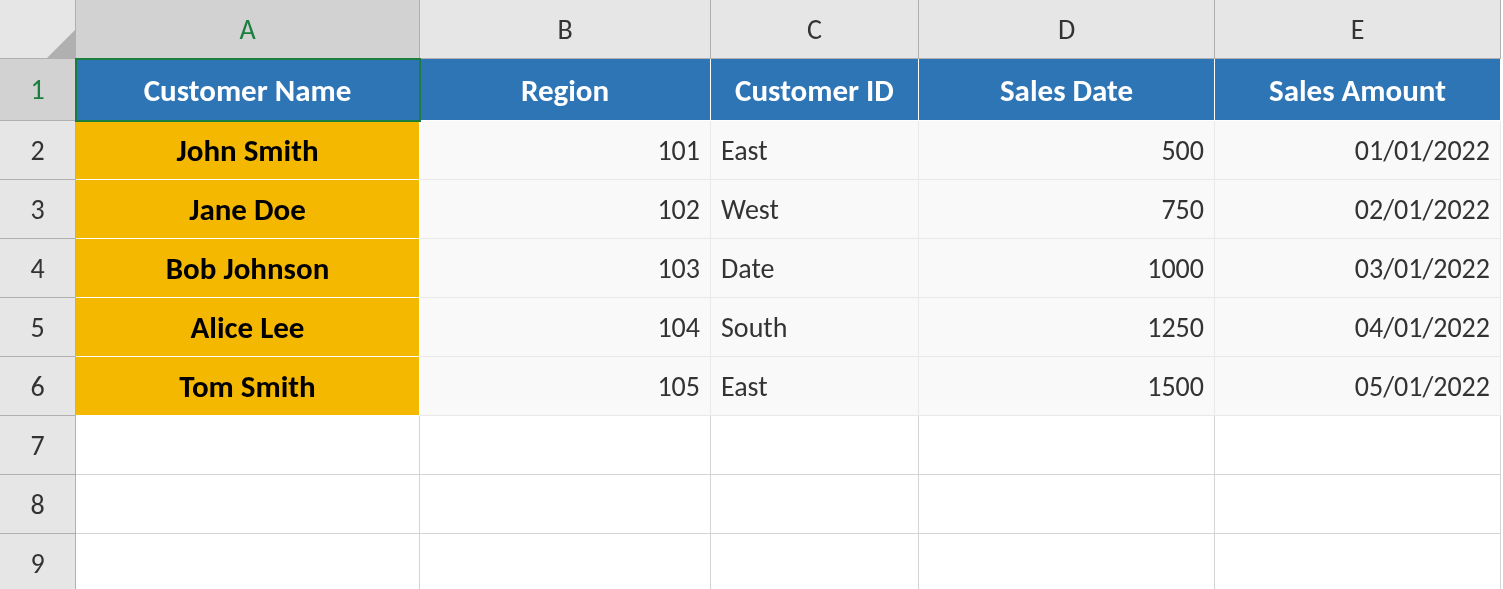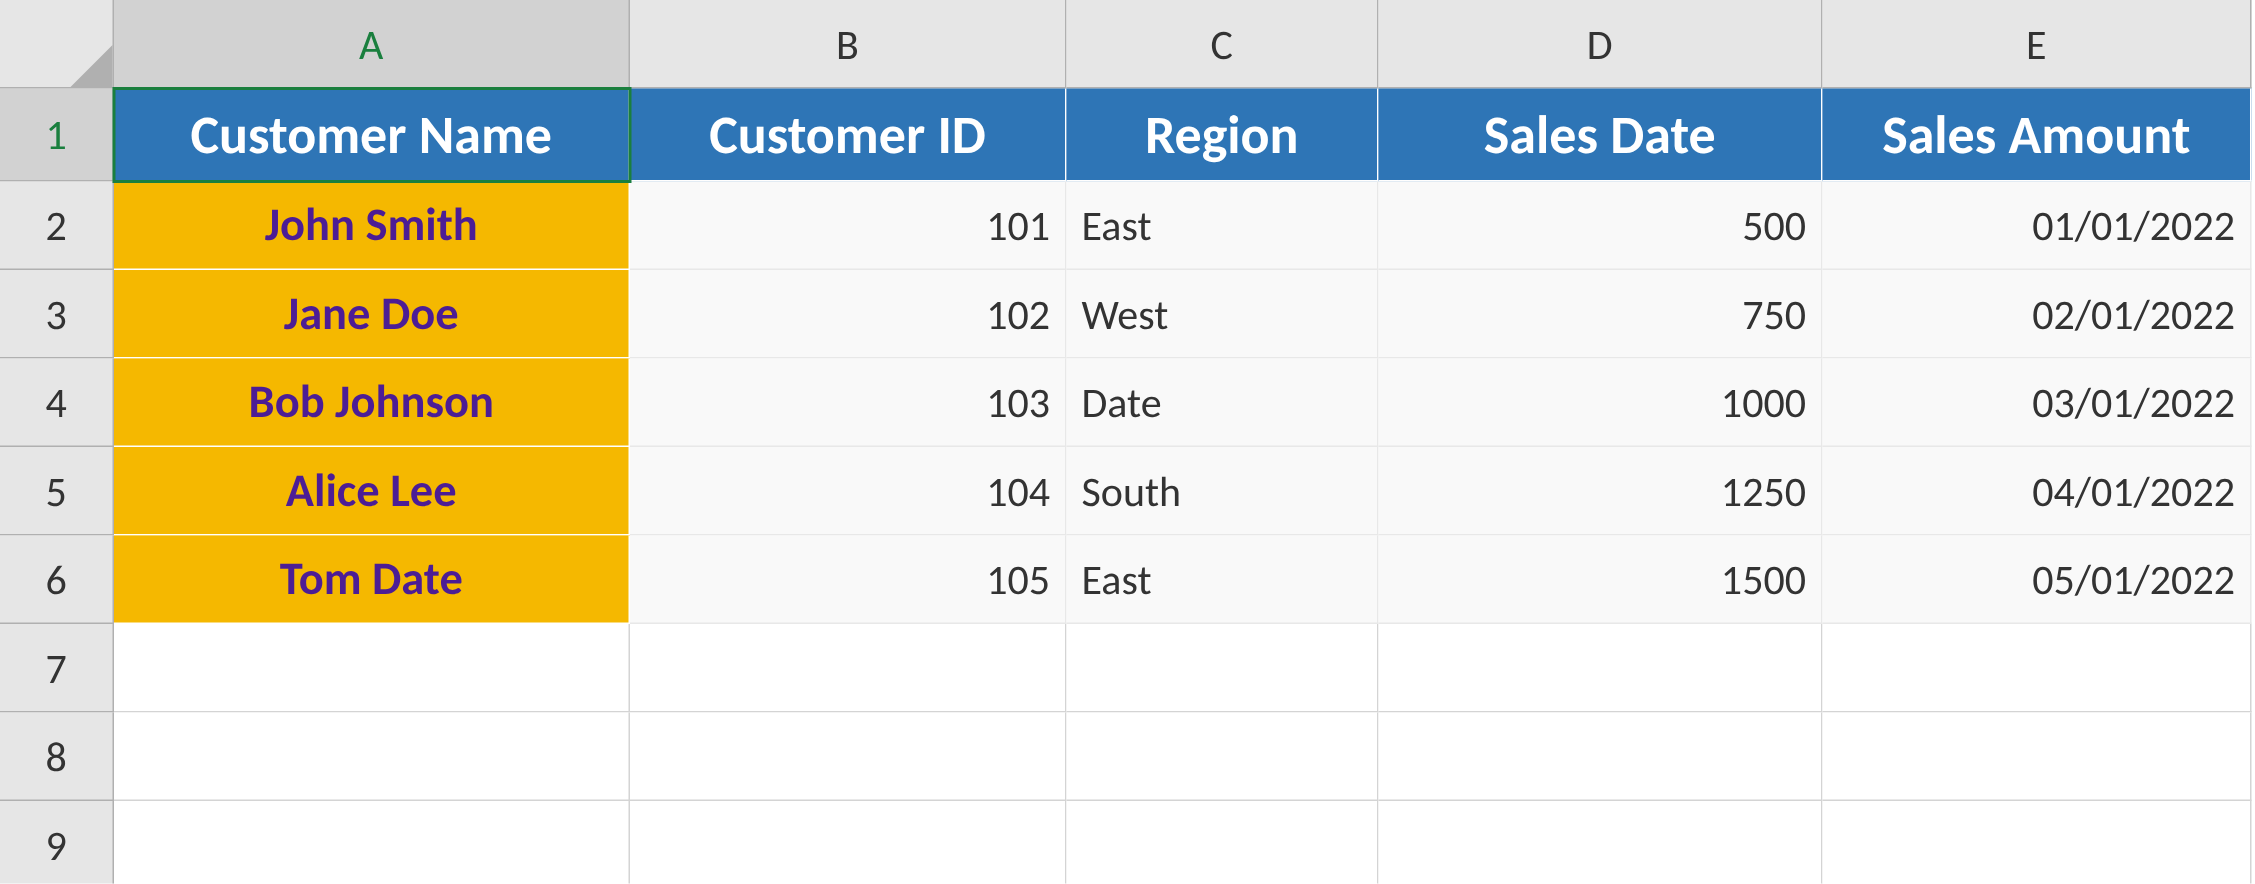--- a/index.html
+++ b/index.html
@@ -72,32 +72,32 @@
     }
     .row-header.active {
       color: #1a7f3e;
       background: #d2d2d2;
     }
     .table-header {
       background: #2e75b6;
       color: #ffffff;
       font-weight: bold;
       justify-content: center;
-      font-size: 36px;
+      font-size: 31px;
       border-right: 1px solid #ffffff;
       border-bottom: 1px solid #ffffff;
     }
     .table-header.selected {
       outline: 2px solid #1a7f3e;
       outline-offset: -1px;
       z-index: 2;
     }
     .name-cell {
       background: #f5b800;
-      color: #4c1d95;
+      color: #000000;
       font-weight: bold;
       justify-content: center;
       font-size: 31px;
       border-right: 1px solid #ffffff;
       border-bottom: 1px solid #ffffff;
     }
     .data-cell {
       background: #f9f9f9;
       color: #333333;
       border-right: 1px solid #e8e8e8;
@@ -118,22 +118,22 @@
 
   <div class="corner"></div>
   <div class="cell col-header active">A</div>
   <div class="cell col-header">B</div>
   <div class="cell col-header">C</div>
   <div class="cell col-header">D</div>
   <div class="cell col-header">E</div>
 
   <div class="cell row-header active">1</div>
   <div class="cell table-header selected">Customer Name</div>
+  <div class="cell table-header">Region</div>
   <div class="cell table-header">Customer ID</div>
-  <div class="cell table-header">Region</div>
   <div class="cell table-header">Sales Date</div>
   <div class="cell table-header">Sales Amount</div>
 
   <div class="cell row-header">2</div>
   <div class="cell name-cell">John Smith</div>
   <div class="cell data-cell right">101</div>
   <div class="cell data-cell left">East</div>
   <div class="cell data-cell right">500</div>
   <div class="cell data-cell right">01/01/2022</div>
 
@@ -152,21 +152,21 @@
   <div class="cell data-cell right">03/01/2022</div>
 
   <div class="cell row-header">5</div>
   <div class="cell name-cell">Alice Lee</div>
   <div class="cell data-cell right">104</div>
   <div class="cell data-cell left">South</div>
   <div class="cell data-cell right">1250</div>
   <div class="cell data-cell right">04/01/2022</div>
 
   <div class="cell row-header">6</div>
-  <div class="cell name-cell">Tom Date</div>
+  <div class="cell name-cell">Tom Smith</div>
   <div class="cell data-cell right">105</div>
   <div class="cell data-cell left">East</div>
   <div class="cell data-cell right">1500</div>
   <div class="cell data-cell right">05/01/2022</div>
 
   <div class="cell row-header">7</div>
   <div class="cell"></div>
   <div class="cell"></div>
   <div class="cell"></div>
   <div class="cell"></div>

